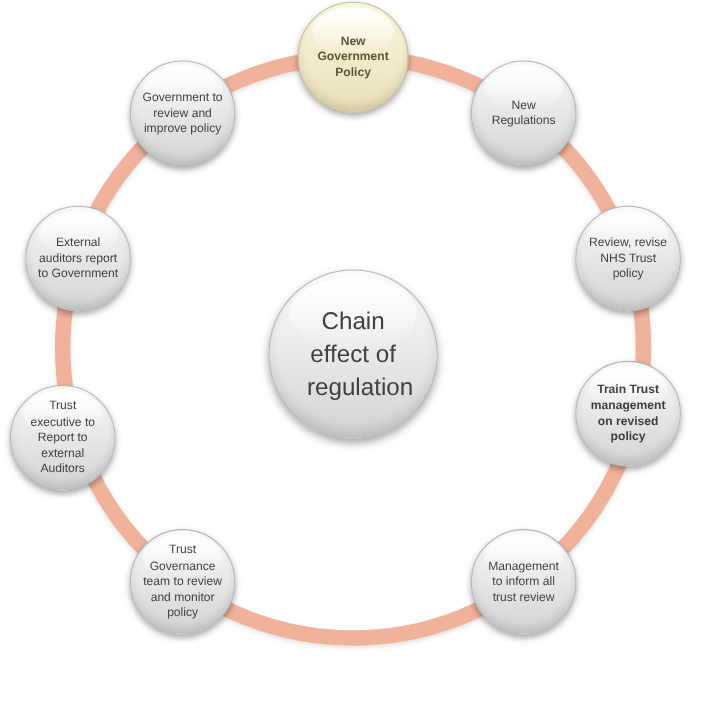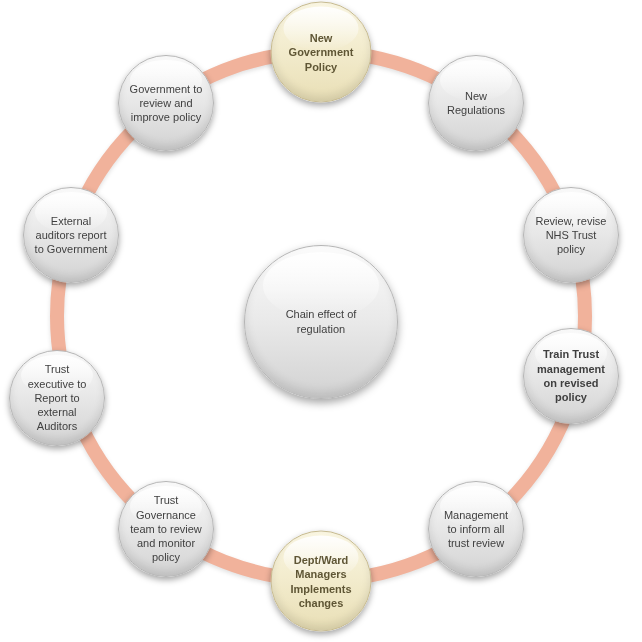--- a/index.html
+++ b/index.html
@@ -77,21 +77,21 @@
   }
   .center::before{
     content:"";
     position:absolute;left:12%;right:12%;top:4%;height:44%;
     border-radius:50%;
     background:linear-gradient(rgba(255,255,255,0.95), rgba(255,255,255,0));
     pointer-events:none;
   }
   .center .label{
     position:relative;
-    font-size:11px;line-height:1.35;
+    font-size:22px;line-height:1.35;
     color:#404040;
     width:84px;
     z-index:3;
   }
 </style>
 </head>
 <body>
 
 <div class="stage">
 
@@ -110,23 +110,20 @@
   </div>
 
   <div class="node" style="left:571px;top:376px;font-weight:bold;">
     <span class="label">Train Trust management on revised policy</span>
   </div>
 
   <div class="node" style="left:476px;top:529px;">
     <span class="label">Management to inform all trust review</span>
   </div>
 
-  <div class="node accent" style="left:321px;top:581px;">
-    <span class="label">Dept/Ward Managers Implements changes</span>
-  </div>
 
   <div class="node" style="left:166px;top:529px;">
     <span class="label">Trust Governance team to review and monitor policy</span>
   </div>
 
   <div class="node" style="left:57px;top:398px;">
     <span class="label">Trust executive to Report to external Auditors</span>
   </div>
 
   <div class="node" style="left:71px;top:235px;">

